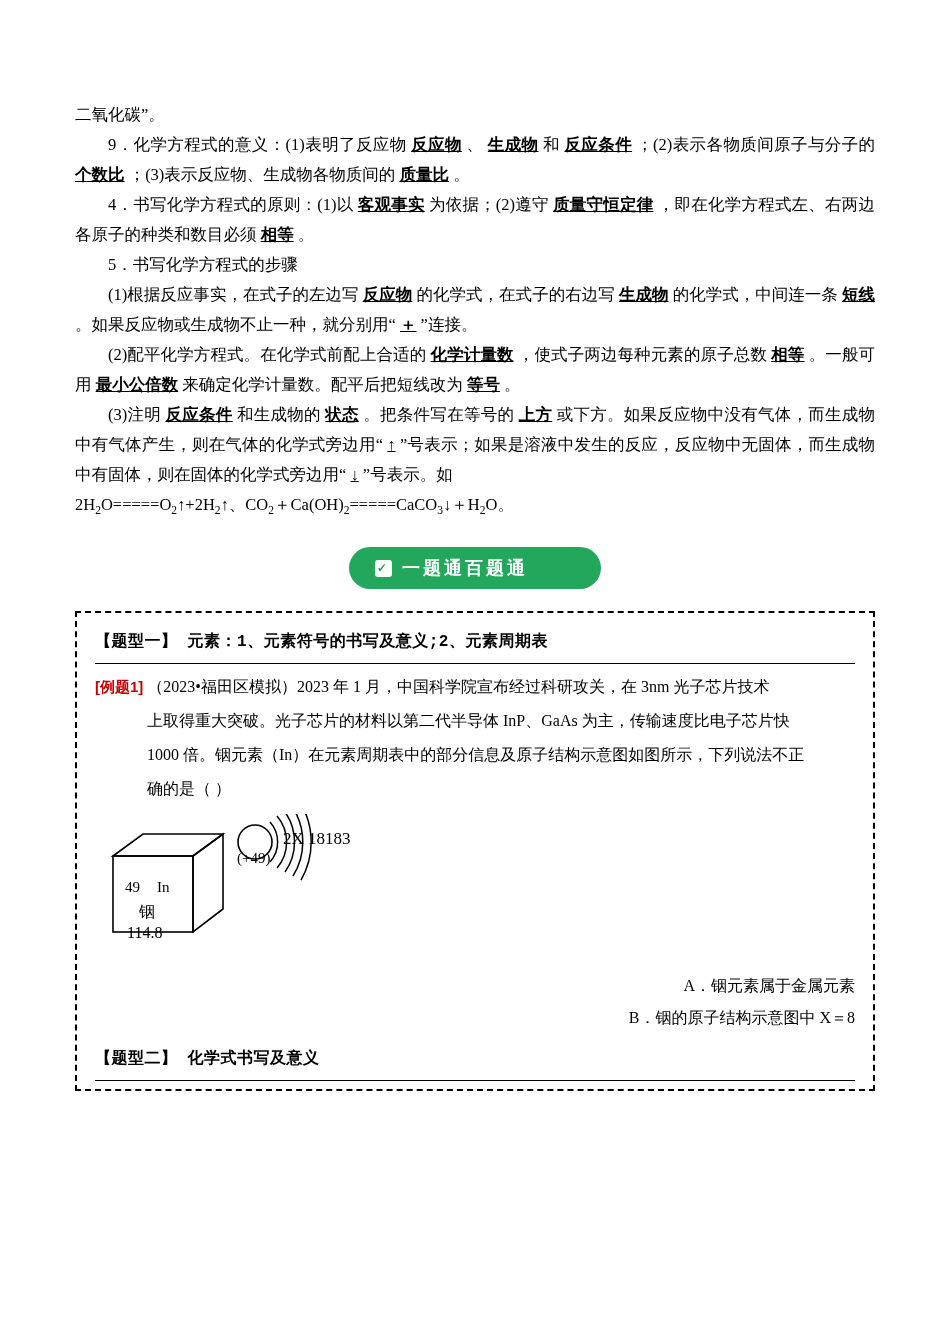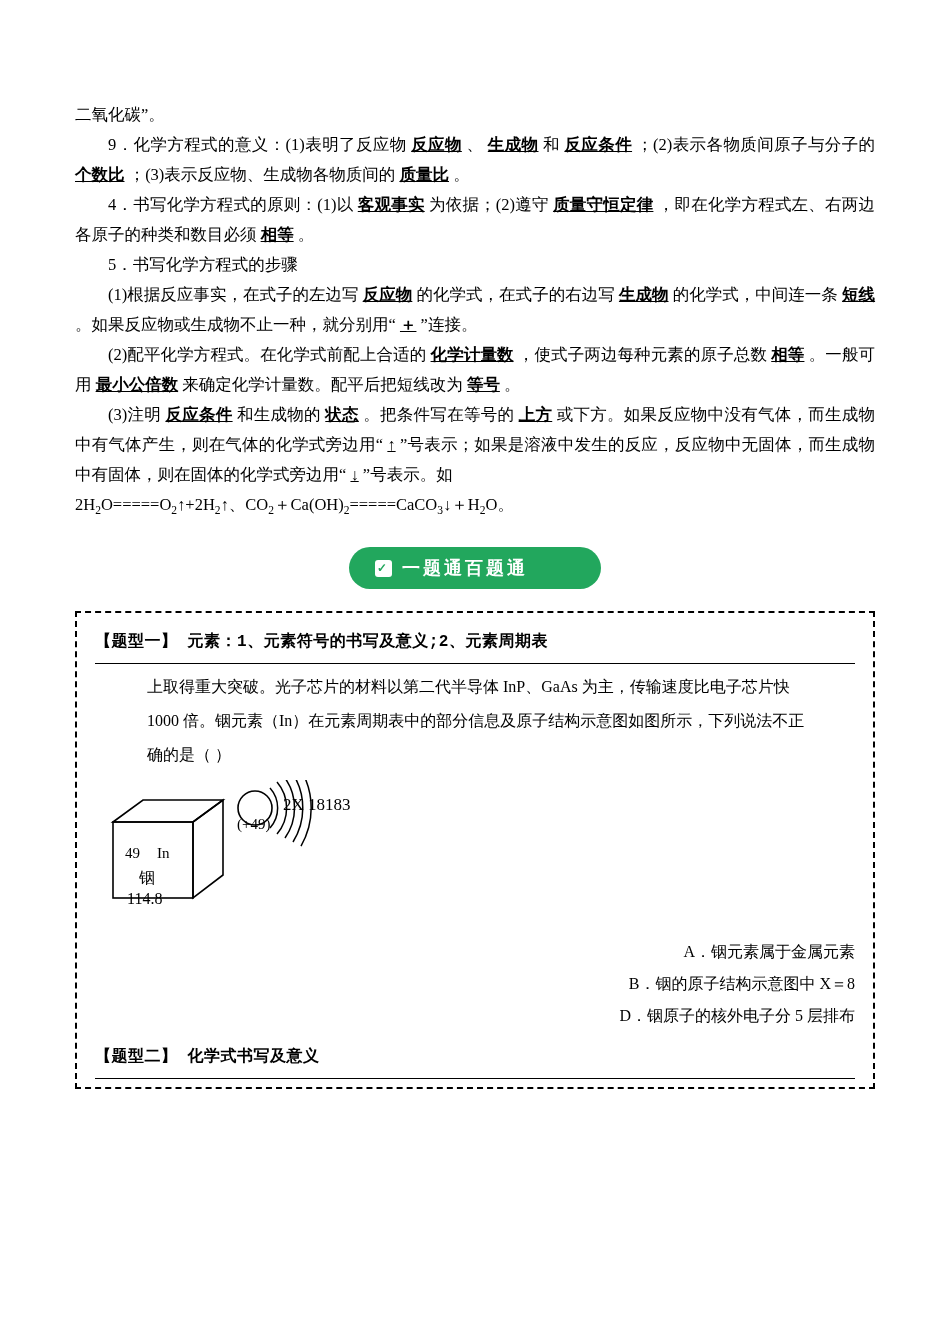--- a/index.html
+++ b/index.html
@@ -207,20 +207,24 @@
     <div class="banner">
       <span class="banner-icon">✓</span>
       <span>一题通百题通</span>
     </div>
   </div>
 
   <div class="dash-box">
 
     <div class="qtype-head">【题型一】 元素：1、元素符号的书写及意义;2、元素周期表</div>
 
+    <div class="ex-body">
+      <span class="ex-label">[例题1]</span>
+      <span>（2023•福田区模拟）2023 年 1 月，中国科学院宣布经过科研攻关，在 3nm 光子芯片技术</span>
+    </div>
     <div class="ex-cont">上取得重大突破。光子芯片的材料以第二代半导体 InP、GaAs 为主，传输速度比电子芯片快</div>
     <div class="ex-cont">1000 倍。铟元素（In）在元素周期表中的部分信息及原子结构示意图如图所示，下列说法不正</div>
     <div class="ex-cont">确的是（      ）</div>
 
     <div class="figure">
       <svg width="420" height="150" viewBox="0 0 420 150">
 
         <g>
           <polygon points="18,42 48,20 128,20 98,42" fill="none" stroke="#000" stroke-width="1.6"></polygon>
           <polygon points="128,20 128,95 98,118 98,42" fill="none" stroke="#000" stroke-width="1.6"></polygon>
@@ -240,19 +244,18 @@
       <div style="position:absolute; left:30px; top:65px; font-size:15px;">49</div>
       <div style="position:absolute; left:62px; top:65px; font-size:15px;">In</div>
       <div style="position:absolute; left:44px; top:88px; font-size:16px;">铟</div>
       <div style="position:absolute; left:32px; top:110px; font-size:16px;">114.8</div>
       <div style="position:absolute; left:142px; top:17px; font-size:15px;margin-top:19px;">(+49)</div>
       <div style="position:absolute; left:188px; top:15px; font-size:17px;">2X 18183</div>
     </div>
 
     <div class="opt">A．铟元素属于金属元素</div>
     <div class="opt">B．铟的原子结构示意图中 X＝8</div>
-    <div class="opt">D．铟原子的核外电子分 5 层排布</div>
 
     <div class="qtype-head last">【题型二】 化学式书写及意义</div>
 
   </div>
 
 </div>
 
 </body></html>

